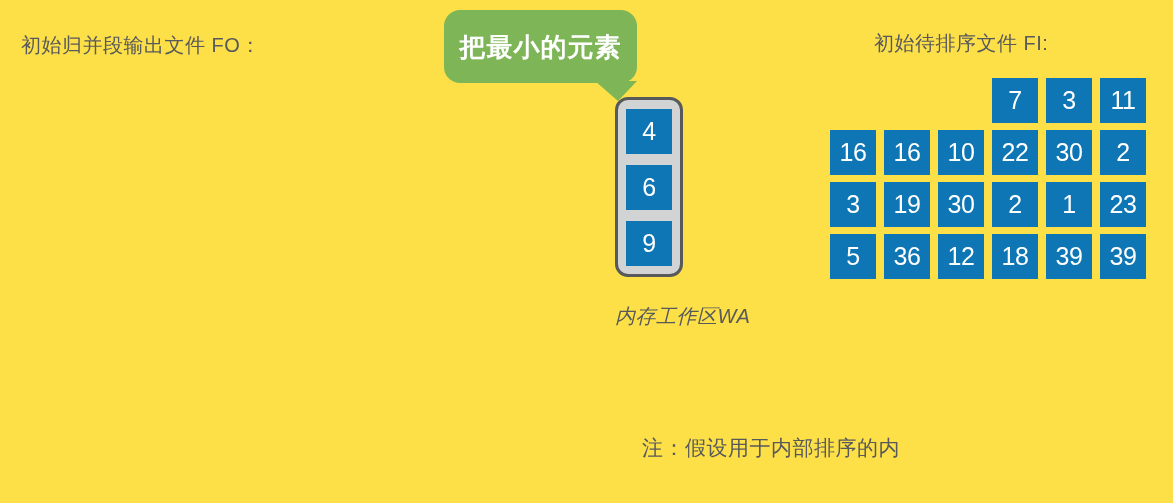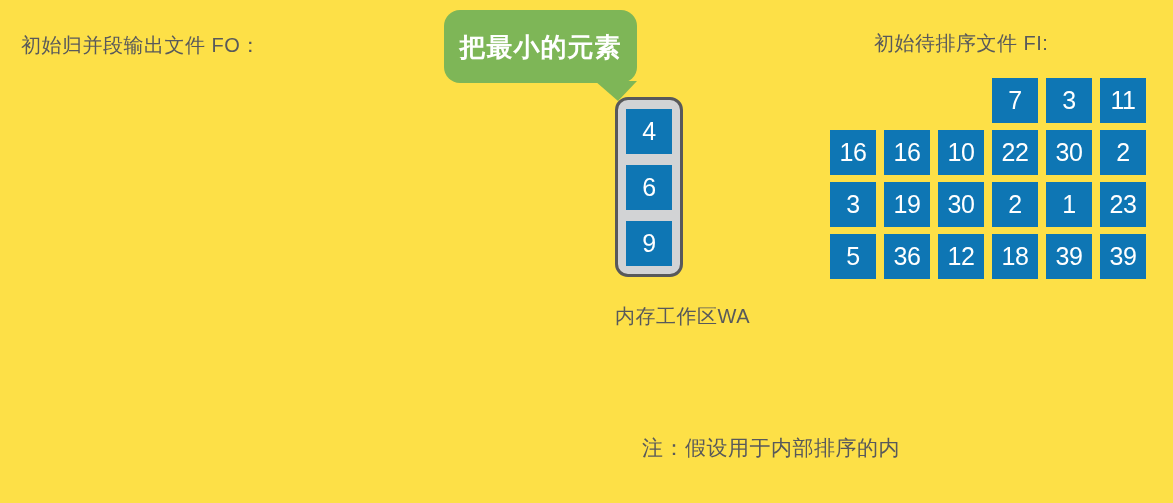--- a/index.html
+++ b/index.html
@@ -20,21 +20,21 @@
   }
   .diagram-label{
     position:absolute;
     color:var(--text-gray);
     font-size:20px;
     letter-spacing:0.5px;
     white-space:nowrap;
   }
   .fo-label{left:21px;top:32px;}
   .fi-label{left:874px;top:30px;}
-  .wa-label{left:615px;top:303px;width:68px;}
+  .wa-label{left:615px;top:303px;width:68px;font-style:italic;}
 
   
   .callout{
     position:absolute;
     left:444px;top:10px;
     width:193px;height:73px;
     background:var(--green);
     border-radius:16px;
     display:flex;flex-direction:column;
     align-items:center;justify-content:center;

